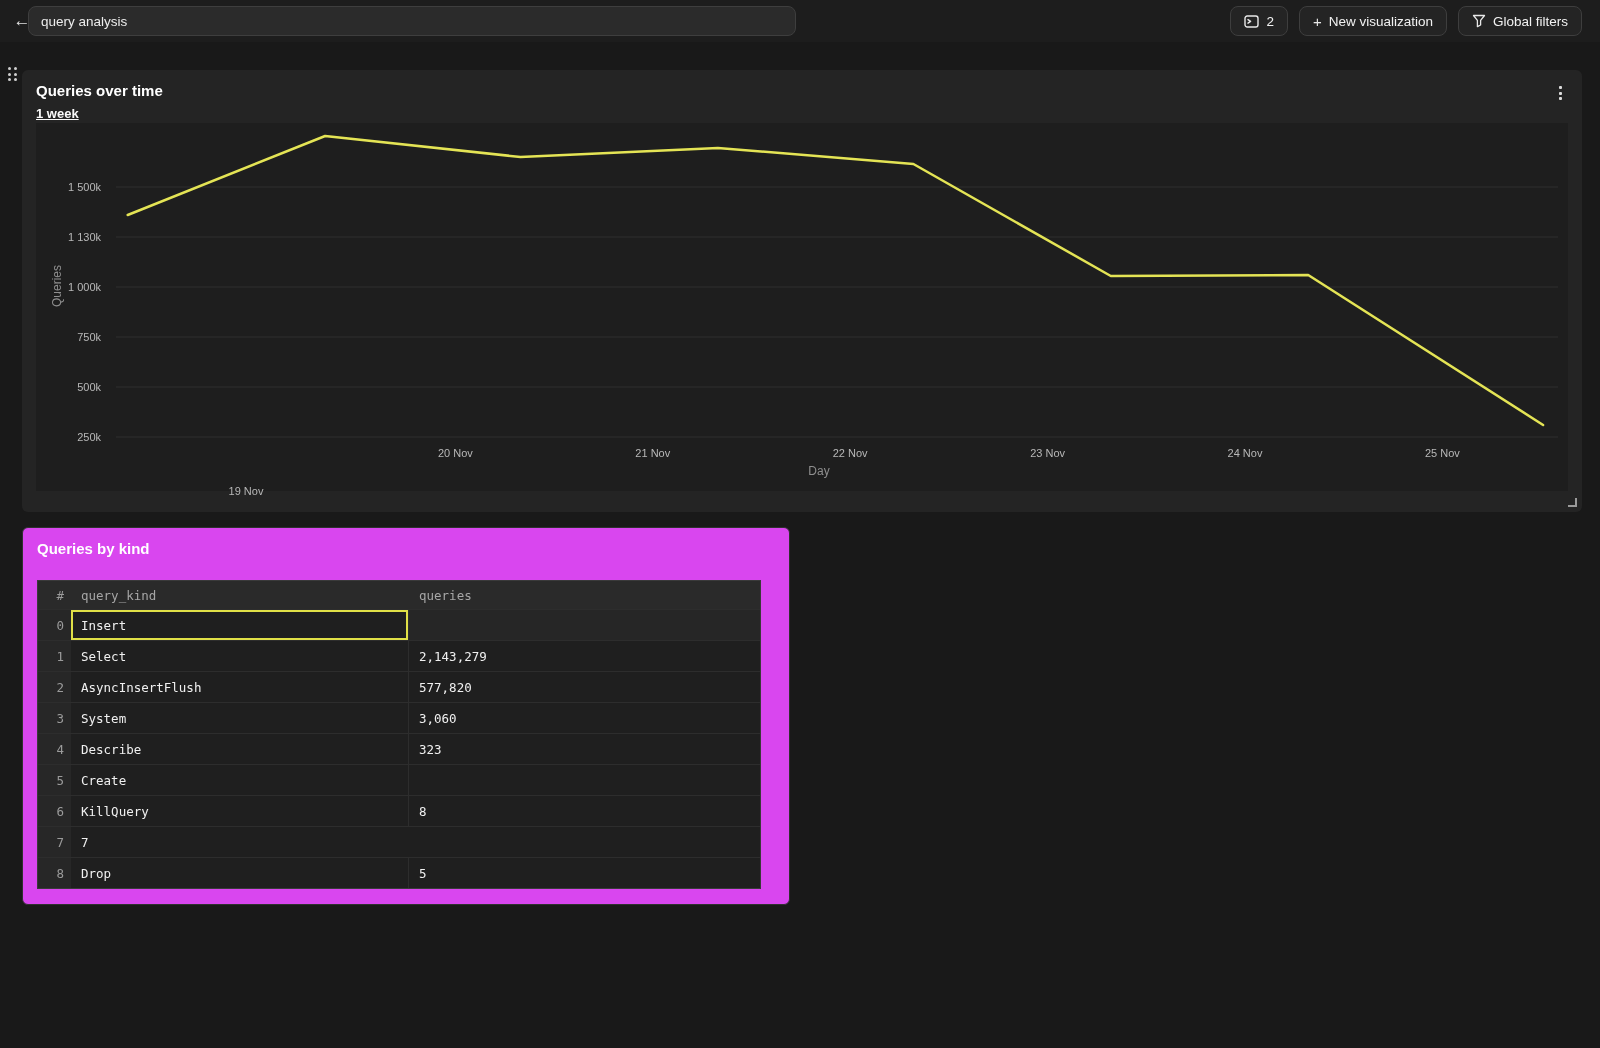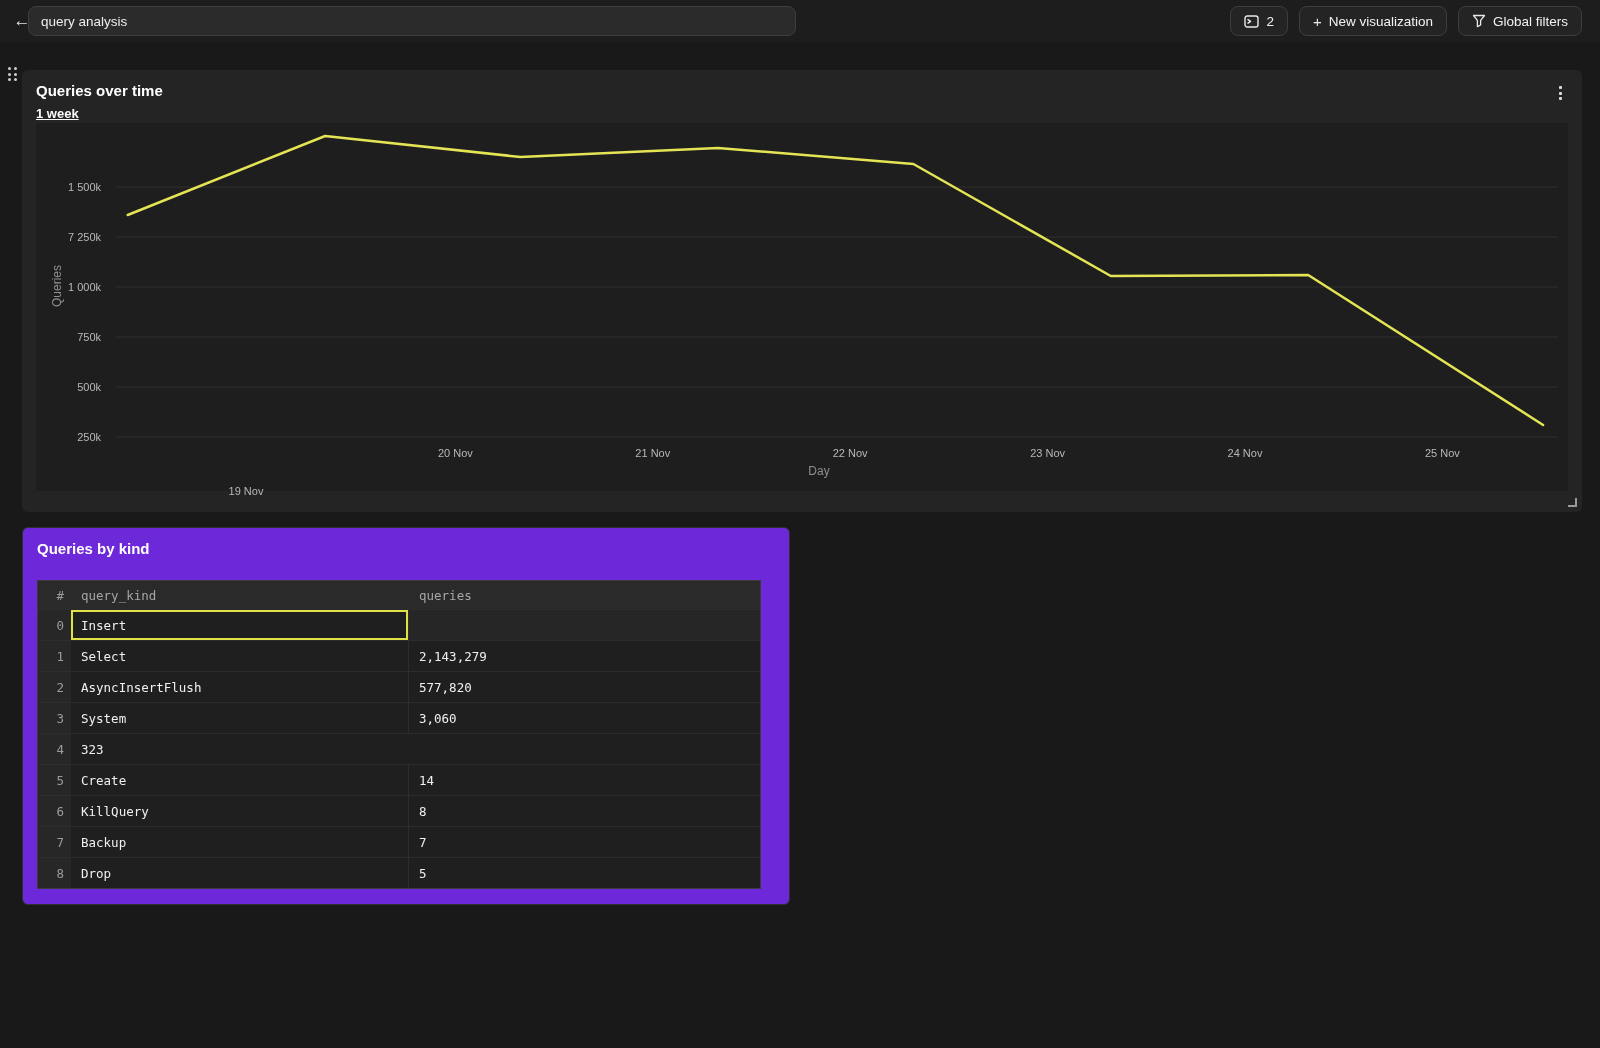--- a/index.html
+++ b/index.html
@@ -46,21 +46,21 @@
             font-size:11px; top:324px; }
   .y-axis-title { position:absolute; left:-8px; top:156px; width:58px; text-align:center;
                   color:#8f8f8f; font-size:12px; transform:rotate(-90deg); }
   .x-axis-title { position:absolute; left:753px; top:341px; width:60px; text-align:center;
                   color:#8f8f8f; font-size:12px; }
   .resize-corner { position:absolute; right:5px; bottom:5px; width:9px; height:9px;
                    border-right:2px solid #9a9a9a; border-bottom:2px solid #9a9a9a;
                    cursor:nwse-resize; }
 
   .panel2 { position:absolute; left:22px; top:527px; width:768px; height:378px;
-            background:#6d28d9; border:1px solid #303030; border-radius:6px; }
+            background:#d946ef; border:1px solid #303030; border-radius:6px; }
 
   
   .qtable { position:absolute; left:14px; top:52px; width:724px;
             border:1px solid #3a3a3a; font-family:"DejaVu Sans Mono", monospace;
             font-size:12.5px; }
   .t-row { display:flex; height:31px; background:#1f1f1f; border-top:1px solid #2d2d2d; }
   .t-row.header { height:28px; background:#2a2a2a; border-top:none; color:#a6a6a6; }
   .t-row.selected-row { background:#262626; }
   .c-idx { width:33px; background:#272727; color:#9b9b9b; display:flex; align-items:center;
            justify-content:flex-end; padding-right:7px; flex:none; }
@@ -126,21 +126,21 @@
         <line x1="80" x2="1522" y1="114" y2="114" stroke="#2f2f2f" stroke-width="1"></line>
         <line x1="80" x2="1522" y1="164" y2="164" stroke="#2f2f2f" stroke-width="1"></line>
         <line x1="80" x2="1522" y1="214" y2="214" stroke="#2f2f2f" stroke-width="1"></line>
         <line x1="80" x2="1522" y1="264" y2="264" stroke="#2f2f2f" stroke-width="1"></line>
         <line x1="80" x2="1522" y1="314" y2="314" stroke="#2f2f2f" stroke-width="1"></line>
         <polyline points="91.7,92.0 289.1,13.0 484.5,34.0 681.9,25.0 877.4,41.0 1074.8,153.0 1272.2,152.0 1507.1,302.0" fill="none" stroke="#e4e455" stroke-width="2.5" stroke-linejoin="round" stroke-linecap="round"></polyline>
       </svg>
     <div class="y-axis-title">Queries</div>
     <div class="x-axis-title">Day</div>
   <div class="y-tick" style="top: 58px;">1 500k</div>
-      <div class="y-tick" style="top: 108px;">7 250k</div>
+      <div class="y-tick" style="top: 108px;">1 130k</div>
       <div class="y-tick" style="top: 158px;">1 000k</div>
       <div class="y-tick" style="top: 208px;">750k</div>
       <div class="y-tick" style="top: 258px;">500k</div>
       <div class="y-tick" style="top: 308px;">250k</div>
       <div class="x-tick" style="left: 178px; margin-top: 38px;">19 Nov</div>
       <div class="x-tick" style="left: 387.4px;">20 Nov</div>
       <div class="x-tick" style="left: 584.8px;">21 Nov</div>
       <div class="x-tick" style="left: 782.2px;">22 Nov</div>
       <div class="x-tick" style="left: 979.6px;">23 Nov</div>
       <div class="x-tick" style="left: 1177px;">24 Nov</div>
@@ -173,35 +173,34 @@
     <div class="c-kind">AsyncInsertFlush</div>
     <div class="c-val">577,820</div>
   </div>
       <div class="t-row">
     <div class="c-idx">3</div>
     <div class="c-kind">System</div>
     <div class="c-val">3,060</div>
   </div>
       <div class="t-row">
     <div class="c-idx">4</div>
+    <div class="c-kind">Describe</div>
     <div class="c-val">323</div>
   </div>
       <div class="t-row">
     <div class="c-idx">5</div>
     <div class="c-kind">Create</div>
-    <div class="c-val">14</div>
   </div>
       <div class="t-row">
     <div class="c-idx">6</div>
     <div class="c-kind">KillQuery</div>
     <div class="c-val">8</div>
   </div>
       <div class="t-row">
     <div class="c-idx">7</div>
-    <div class="c-kind">Backup</div>
     <div class="c-val">7</div>
   </div>
       <div class="t-row">
     <div class="c-idx">8</div>
     <div class="c-kind">Drop</div>
     <div class="c-val">5</div>
   </div>
     </div>
 </div>
 

